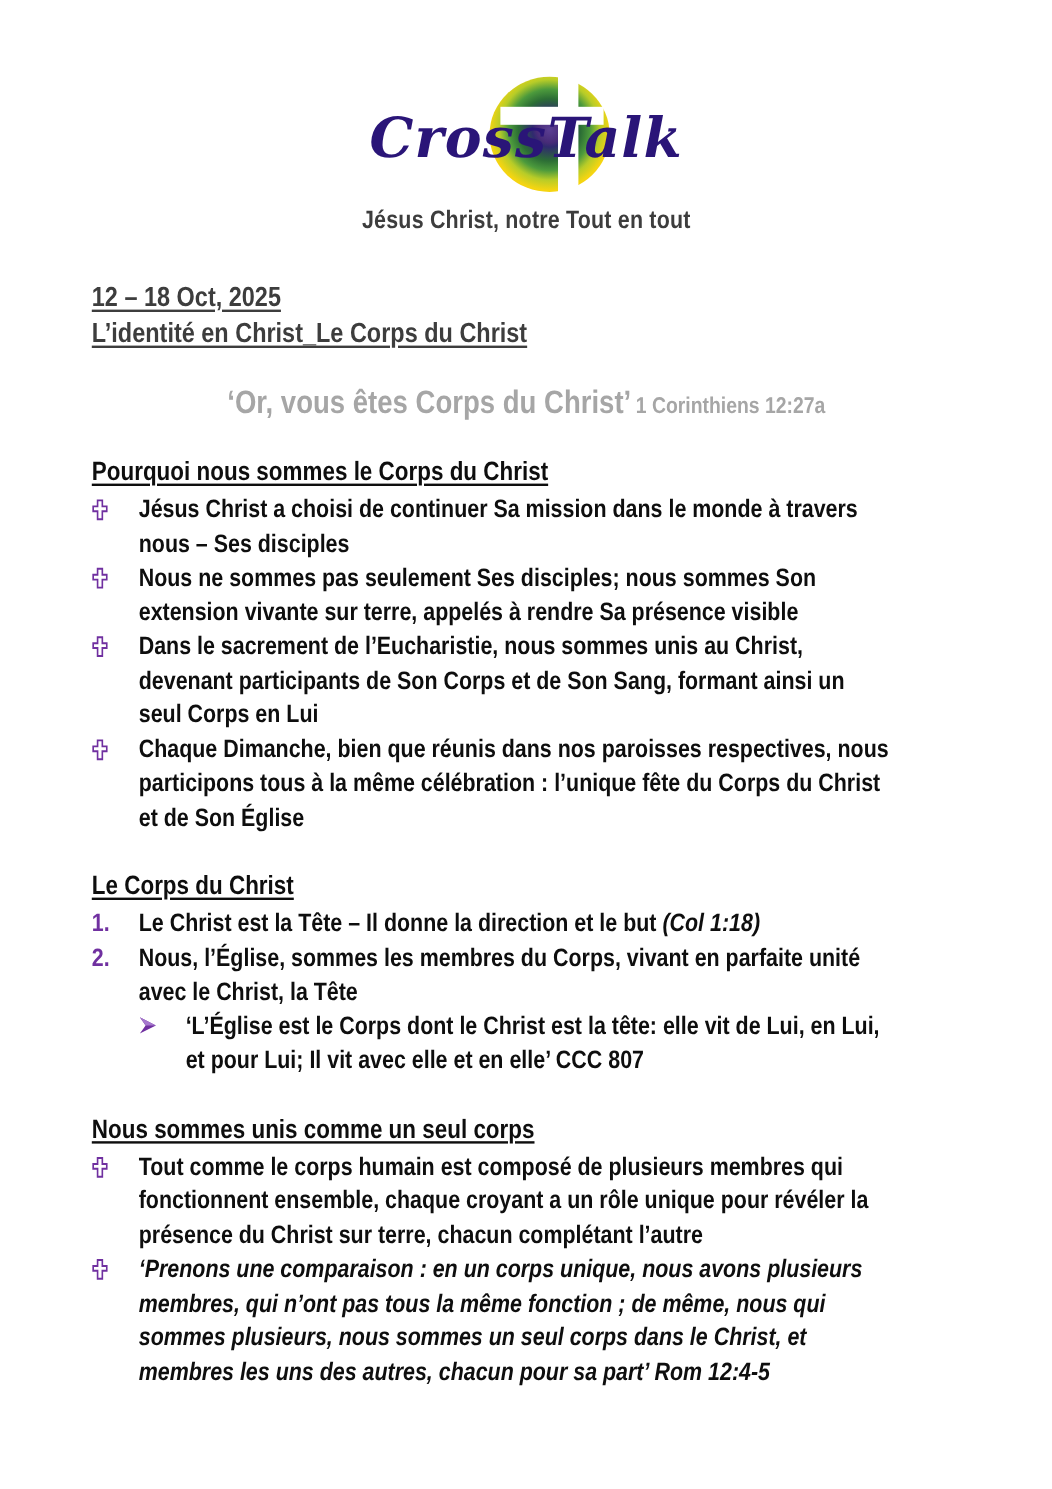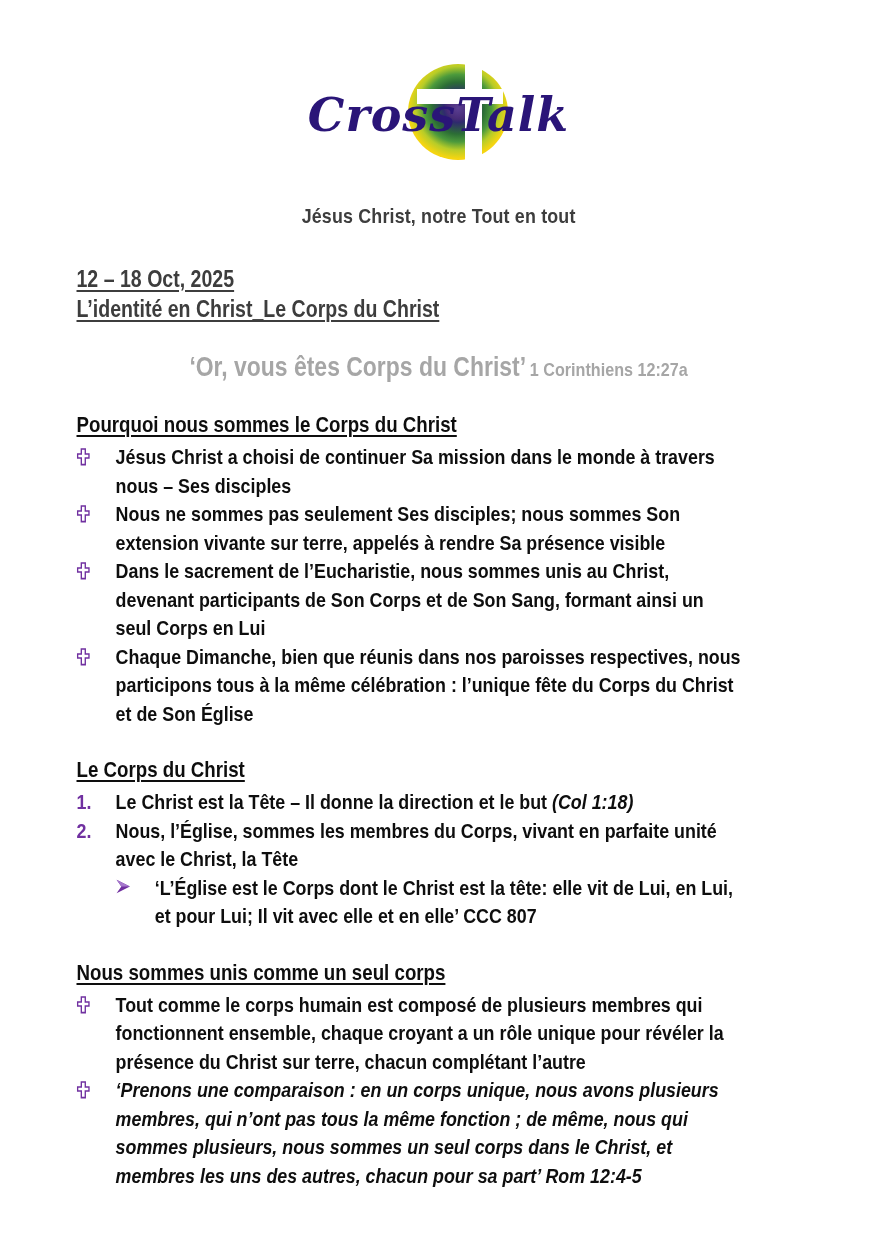--- a/index.html
+++ b/index.html
@@ -7,21 +7,21 @@
     position: relative;
     width: 877px;
     height: 1241px;
     background: #ffffff;
     overflow: hidden;
     font-family: "Liberation Sans", sans-serif;
     color: #0e0e0e;
   }
 
   
-  .logo-area { position: relative; height: 110px; padding-top: 84px; }
+  .logo-area { position: relative; height: 110px; padding-top: 52px; }
   .logo-circle {
     position: absolute; left: 408px; top: 64px;
     width: 100px; height: 96px; border-radius: 50%;
     background: radial-gradient(circle at 50% 46%,
       #5b3f93 0%, #472b77 15%, #2f2a6e 20%,
       #2c6e35 36%, #4c9a3c 47%, #b7cc28 58%,
       #f5d511 70%, #f3c713 86%, #e9ae13 100%);
   }
   .cross-v { position: absolute; left: 57px; top: -4px; width: 17px; height: 104px; background: #ffffff; }
   .cross-h { position: absolute; left: 9px; top: 25px; width: 86px; height: 15px; background: #ffffff; }

